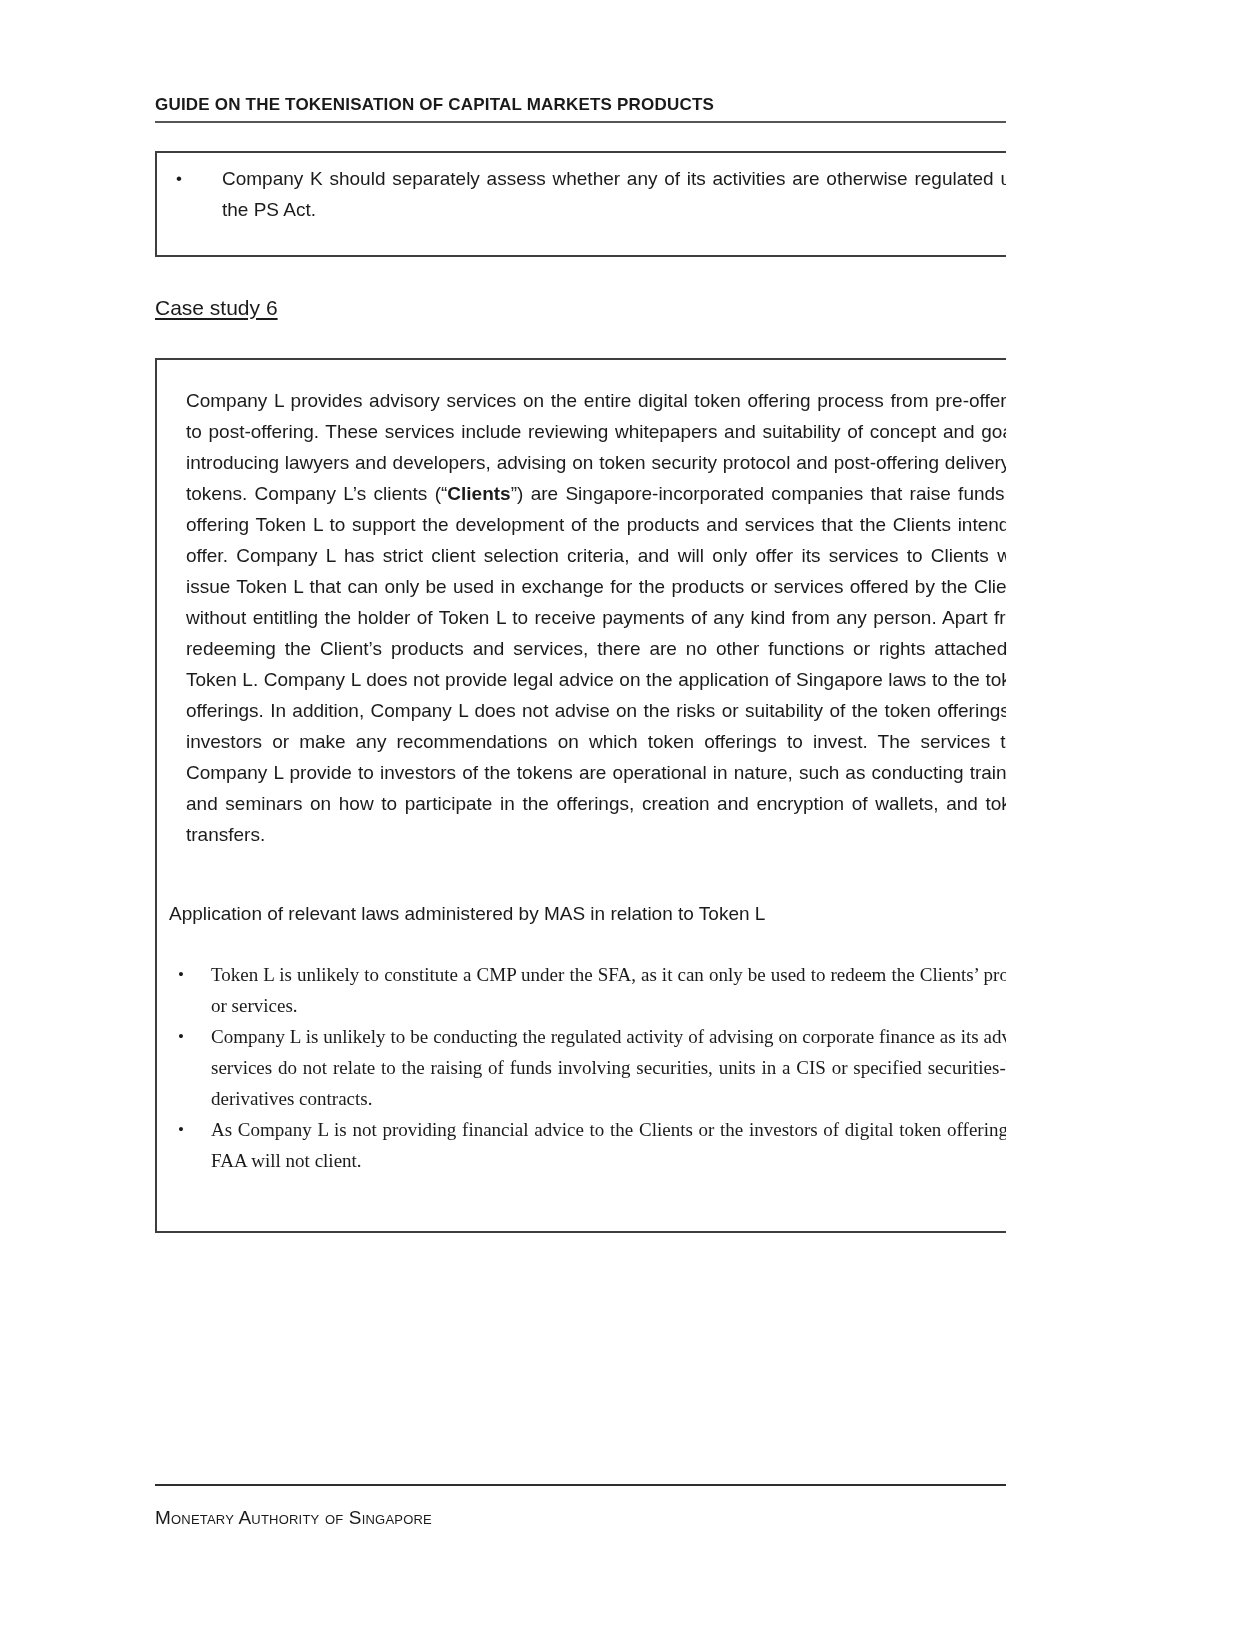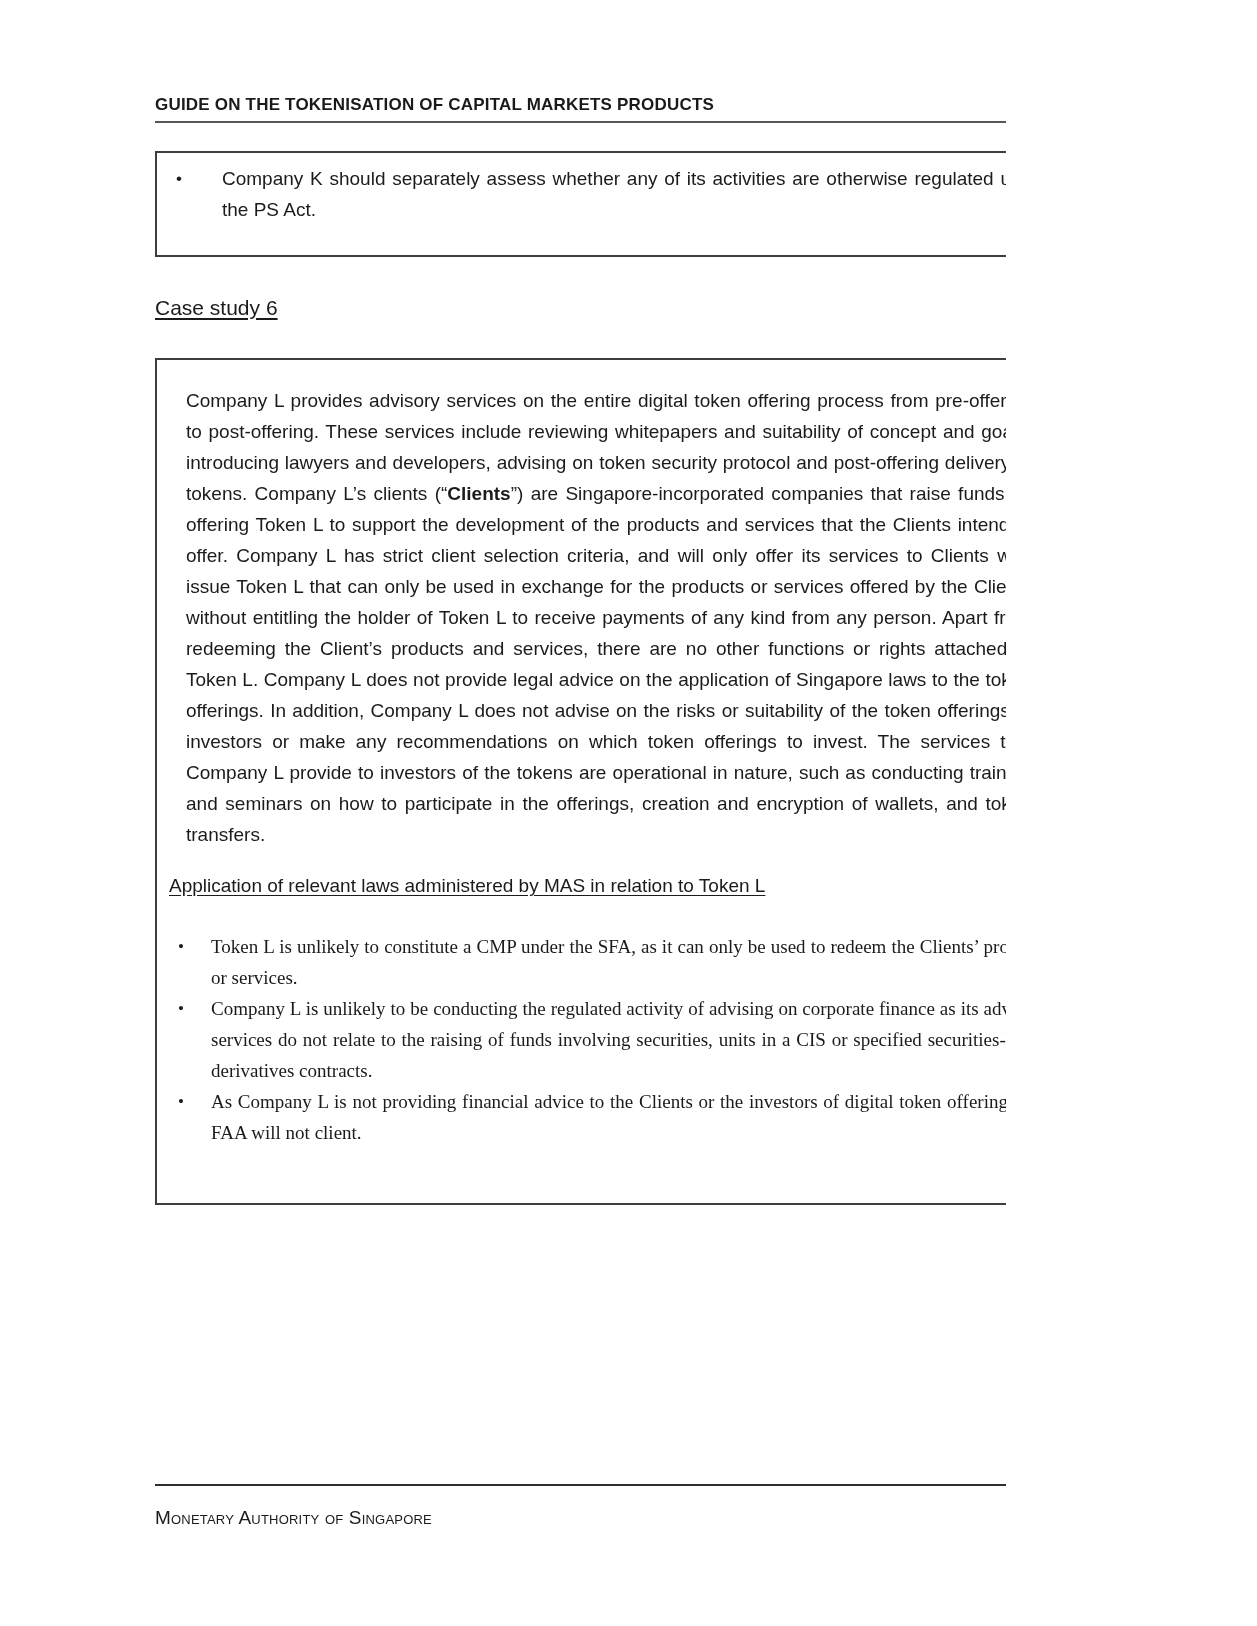--- a/index.html
+++ b/index.html
@@ -66,22 +66,21 @@
     line-height: 26px;
     text-decoration: underline;
     text-underline-offset: 3px;
   }
   
   .para {
     margin: 17px;
     text-align: justify;
   }
   .app-heading {
-    margin-top: 20px;
-    text-decoration: underline;
+    margin-top: 48px;
     text-underline-offset: 3px;
   }
   .bullets2 { margin-top: 30px; font-family: Liberation Serif, serif; }
   
   .footer {
     position: absolute;
     left: 155px;
     top: 1484px;
     width: 908px;
     border-top: 2px solid #2e2e2e;

